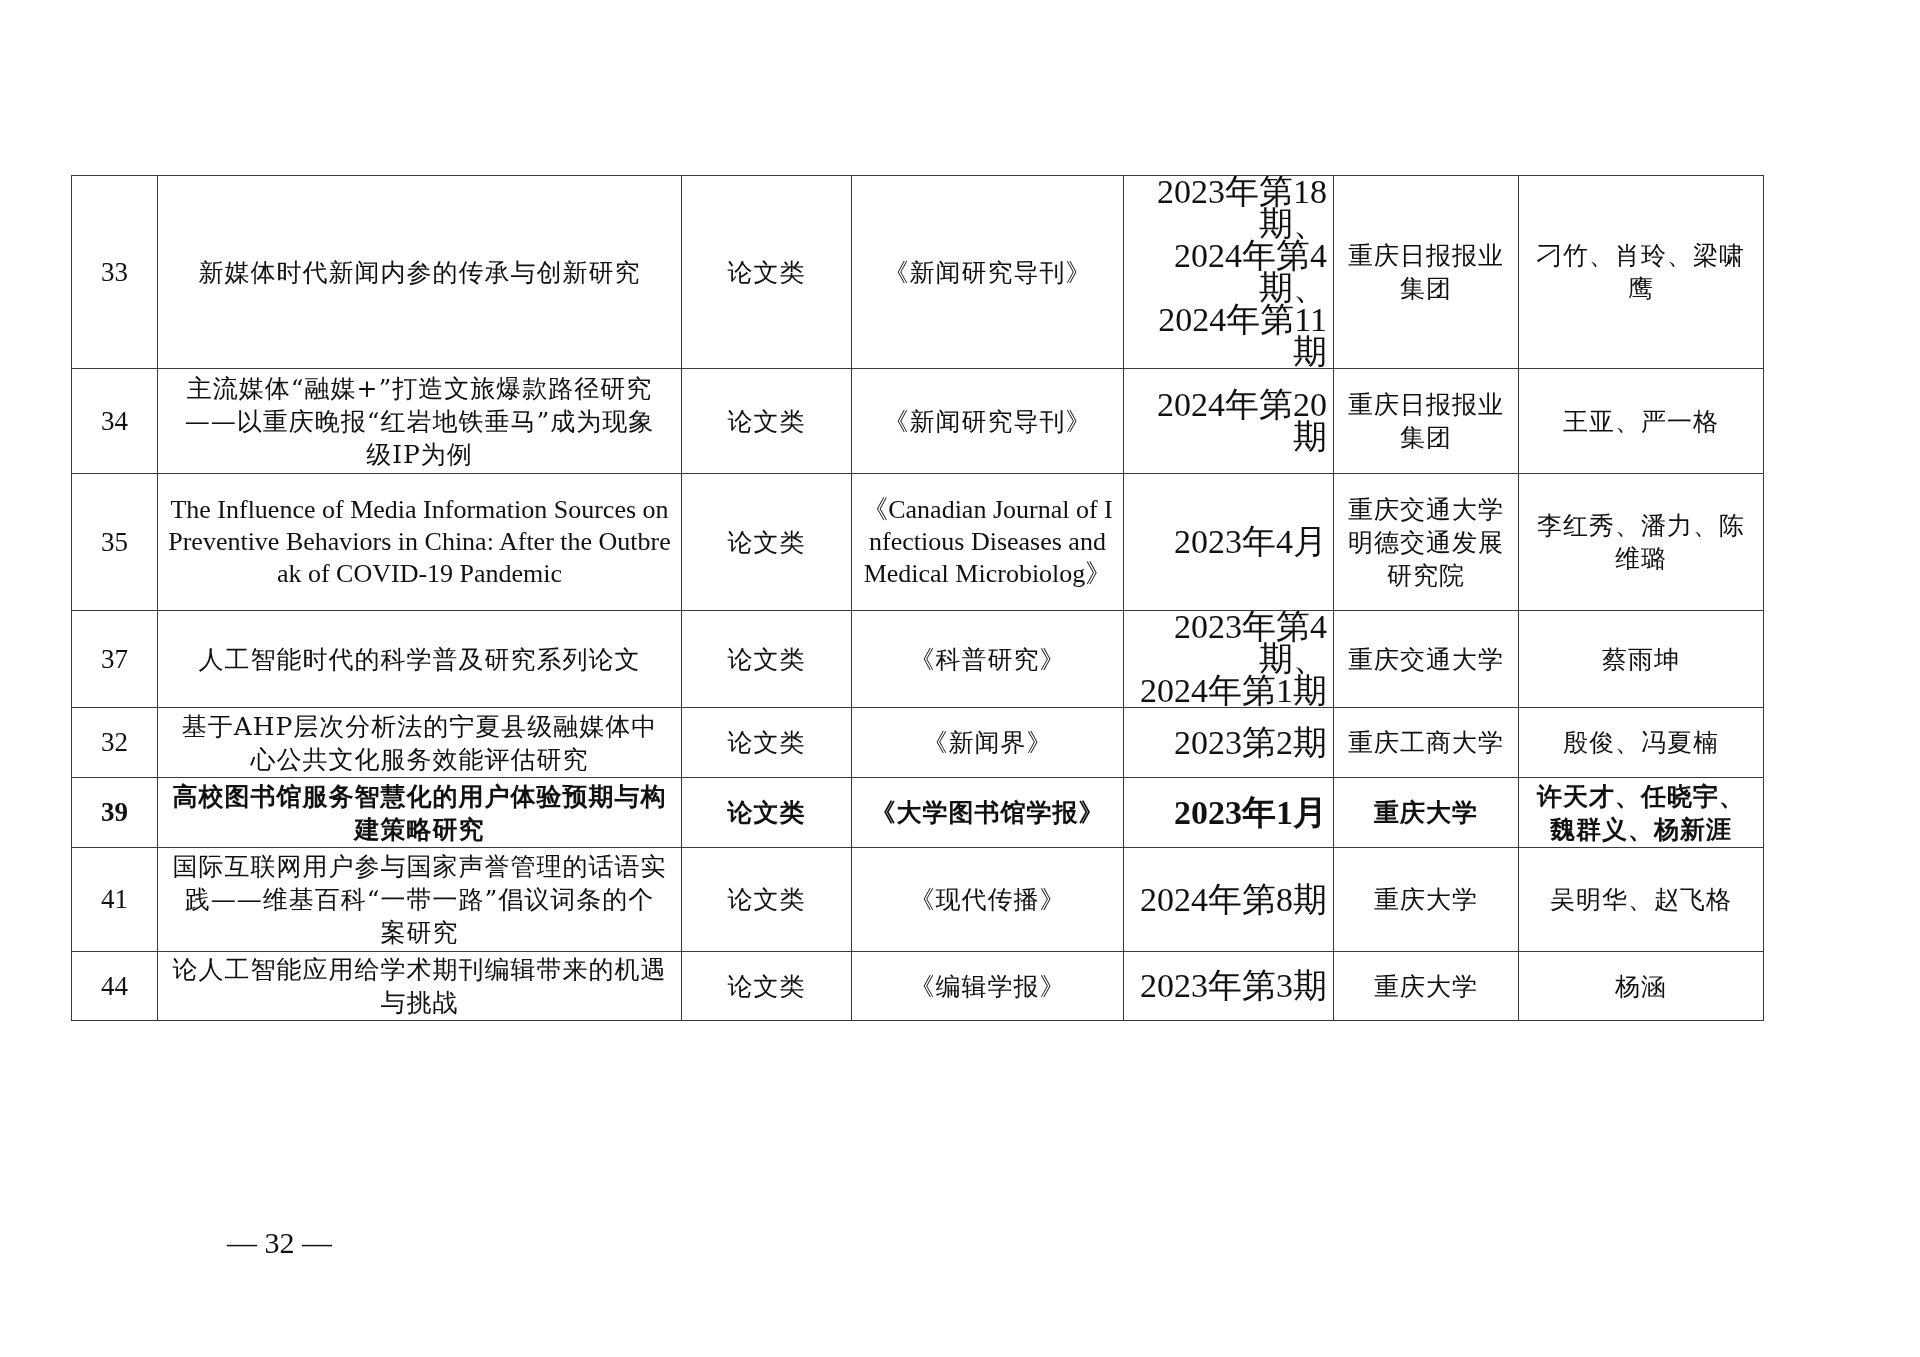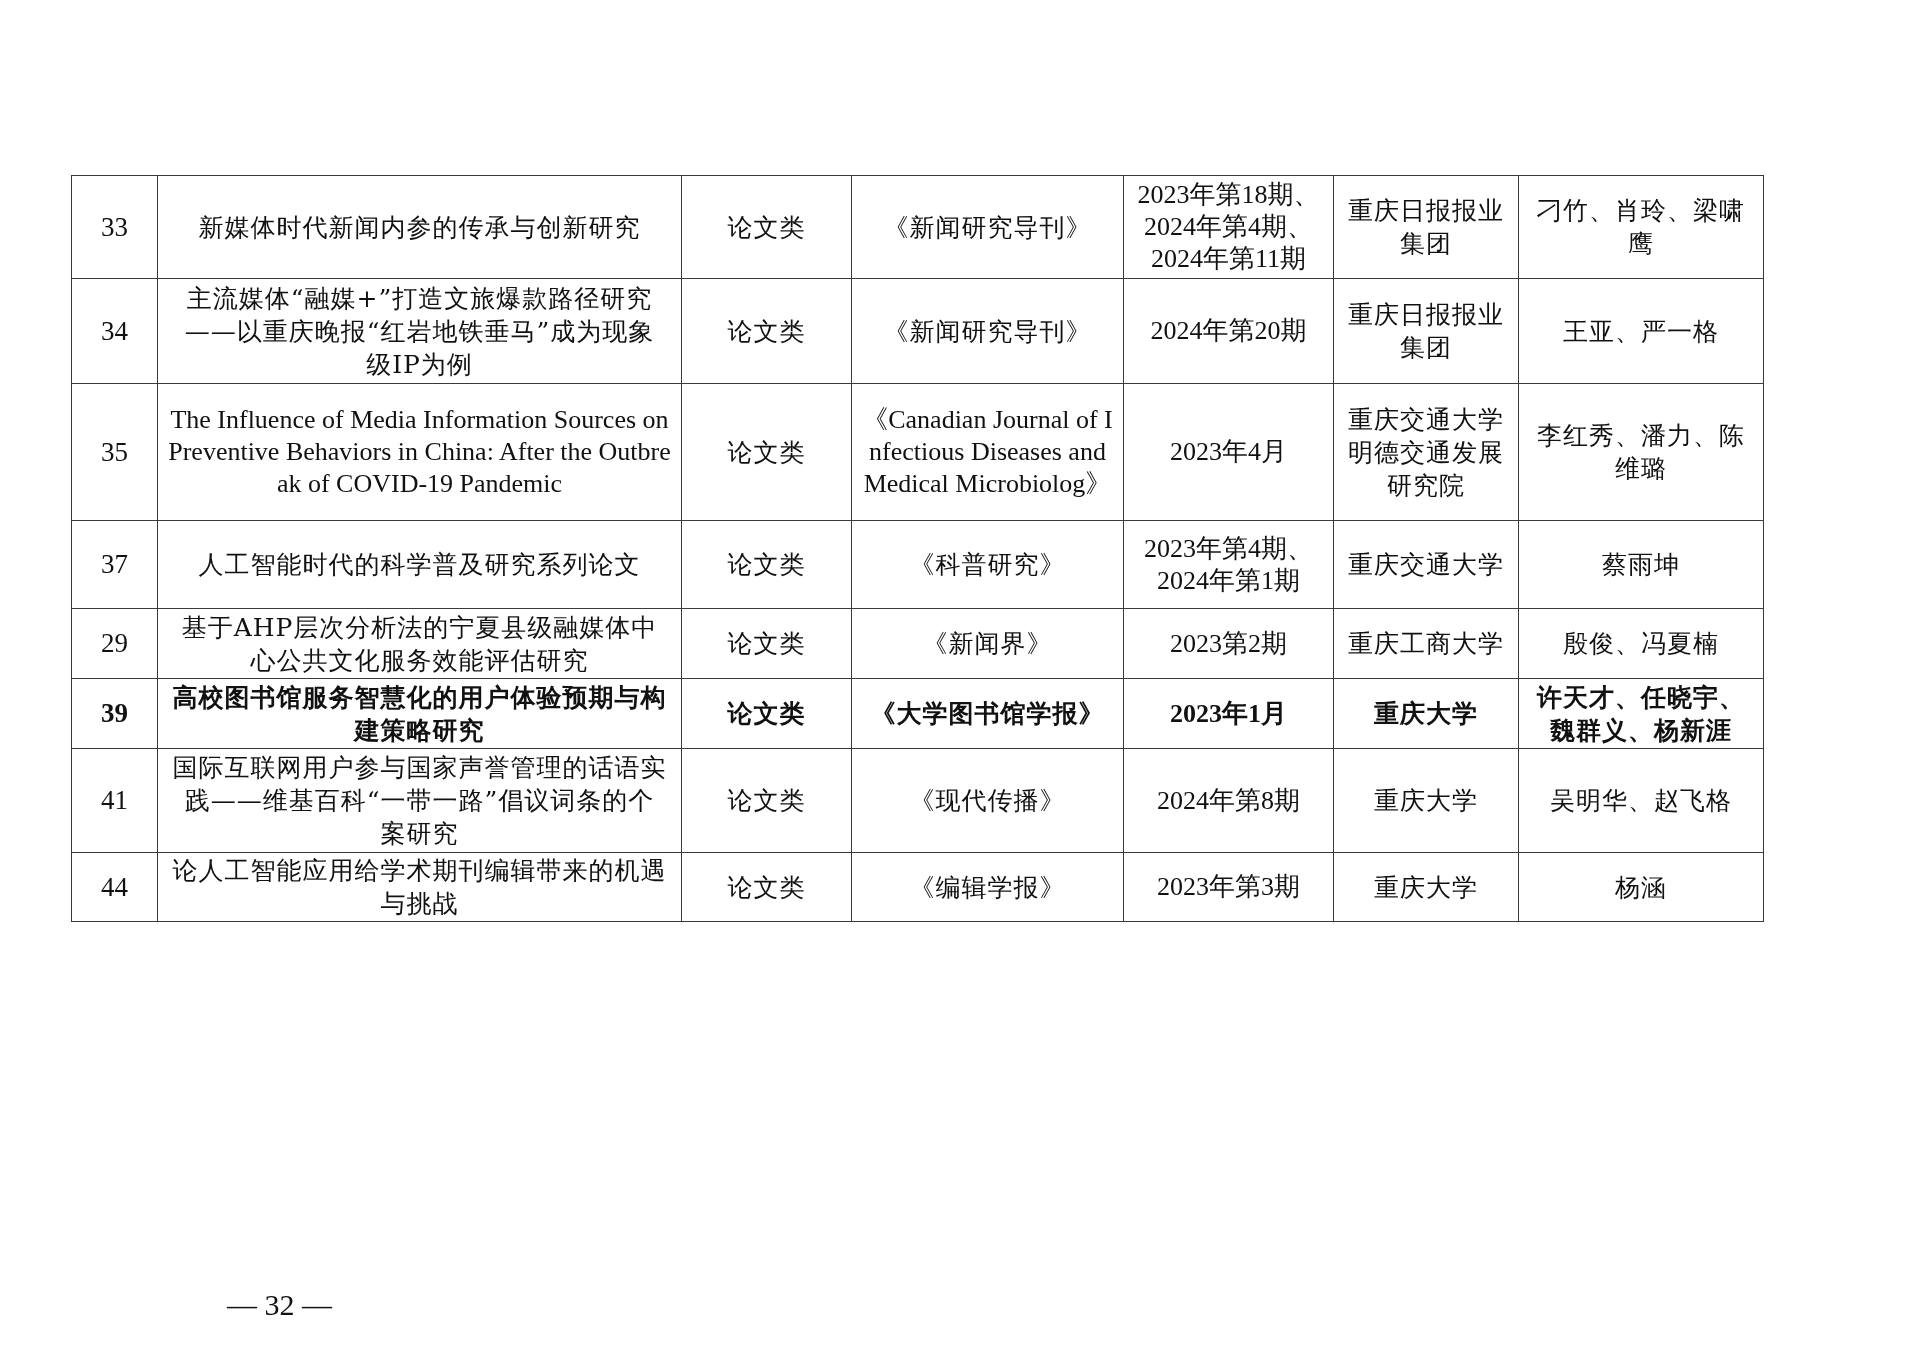--- a/index.html
+++ b/index.html
@@ -48,28 +48,29 @@
   table.awards td.en {
     font-family: "Liberation Serif", serif;
     font-size: 26px;
     letter-spacing: 0;
     line-height: 32px;
     padding: 0 10px;
   }
   table.awards td.title { padding: 0 14px; }
   table.awards td.date {
     font-family: "Liberation Serif", "DejaVu Serif", serif;
-    font-size: 26px;
+    font-size: 34px;
     letter-spacing: 0;
     line-height: 32px;
+    text-align: right;
   }
   .page-number {
     position: absolute;
     left: 227px;
-    top: 1288px;
+    top: 1226px;
     font-family: "Liberation Serif", serif;
     font-size: 30px;
     color: #111111;
     white-space: pre;
   }
   .line { display: block; }
 </style>
 </head>
 <body>
 
@@ -126,21 +127,21 @@
           <td class="cat">论文类</td>
           <td class="journal">《科普研究》</td>
           <td class="date">
             <span class="line">2023年第4期、</span>
             <span class="line">2024年第1期</span>
           </td>
           <td class="inst">重庆交通大学</td>
           <td class="auth">蔡雨坤</td>
         </tr>
         <tr style="height: 70px;">
-          <td class="num">29</td>
+          <td class="num">32</td>
           <td class="title">基于AHP层次分析法的宁夏县级融媒体中心公共文化服务效能评估研究</td>
           <td class="cat">论文类</td>
           <td class="journal">《新闻界》</td>
           <td class="date">
             <span class="line">2023第2期</span>
           </td>
           <td class="inst">重庆工商大学</td>
           <td class="auth">殷俊、冯夏楠</td>
         </tr>
         <tr style="height: 70px; font-weight: bold;">

